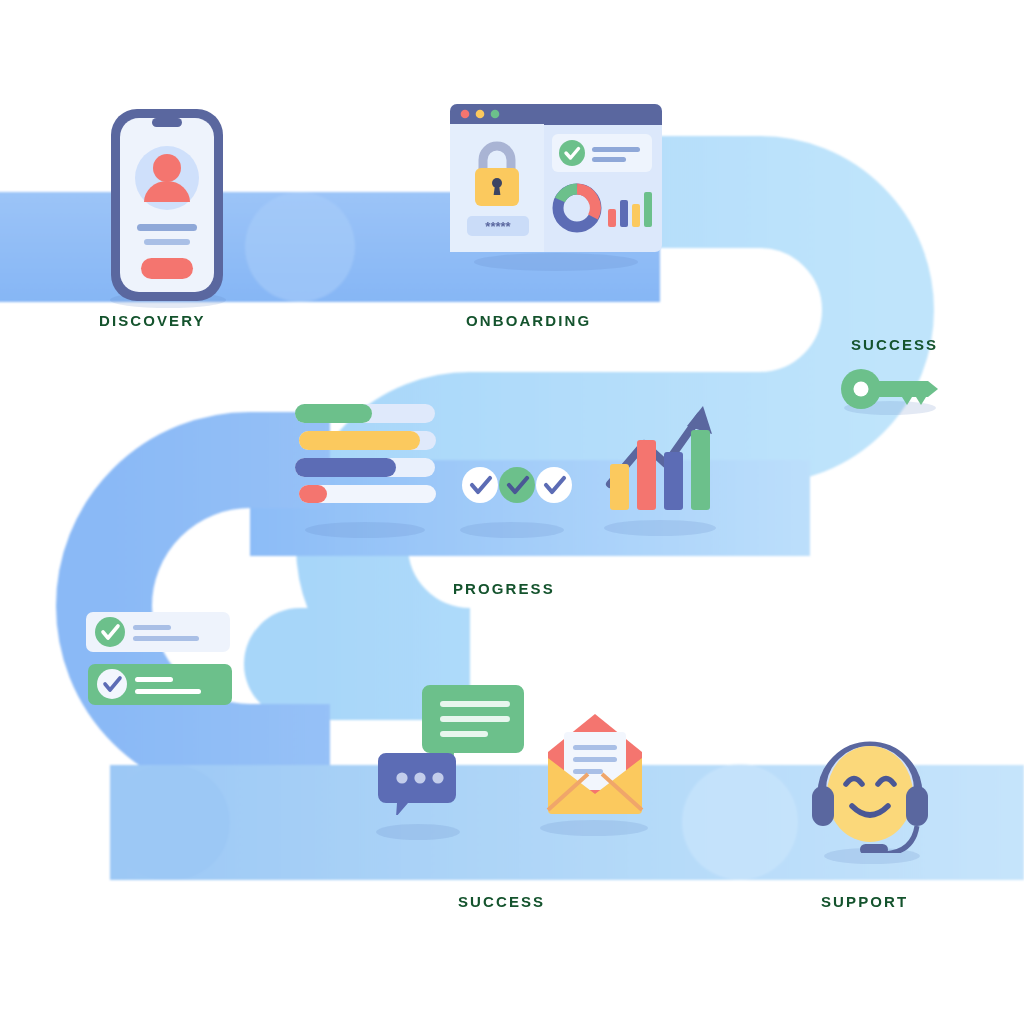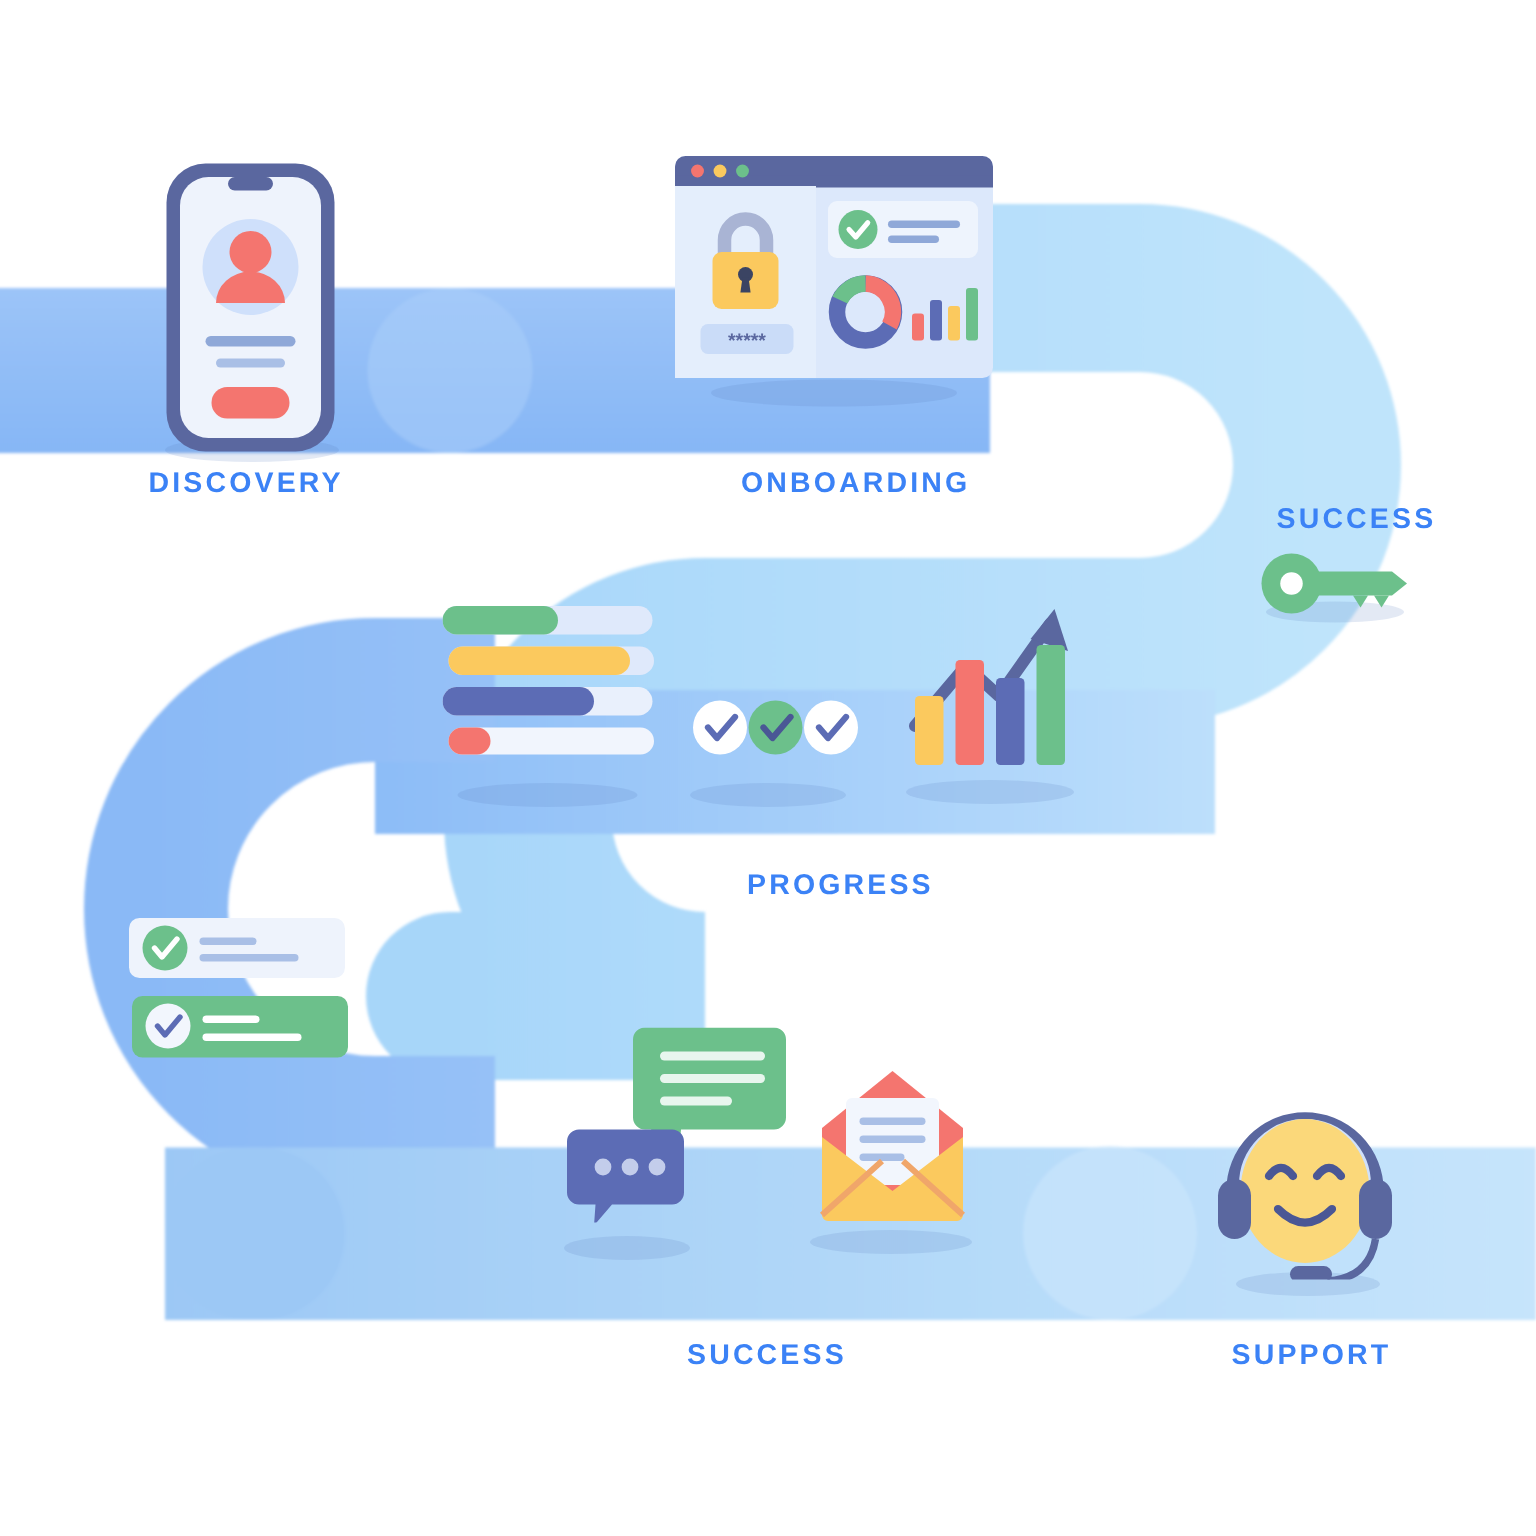--- a/index.html
+++ b/index.html
@@ -1,21 +1,21 @@
 <!DOCTYPE html>
 <html><head>
 <meta charset="utf-8">
 <style>
   html,body{margin:0;padding:0;background:#ffffff;}
   body{width:1024px;height:1024px;overflow:hidden;
        font-family:"Liberation Sans","DejaVu Sans",sans-serif;}
   #stage{position:relative;width:1024px;height:1024px;background:#ffffff;}
   #roadSvg{position:absolute;left:0;top:0;width:1024px;height:1024px;}
   .node{position:absolute;}
-  .label{position:absolute;color:#3b82f6;font-size:19px;font-weight:700;
+  .label{position:absolute;color:#14532d;font-size:15px;font-weight:700;
          letter-spacing:2.1px;white-space:nowrap;
          font-family:"Liberation Sans","DejaVu Sans",sans-serif;}
 </style>
 </head>
 <body>
 
 <div id="stage">
 
   <svg id="roadSvg" viewBox="0 0 1024 1024">
     <defs>
@@ -118,21 +118,21 @@
       <circle cx="127" cy="104" r="19" fill="none" stroke="#5c6cb5" stroke-width="11"></circle>
       <path d="M 127 85 A 19 19 0 0 1 143 113" fill="none" stroke="#f4756f" stroke-width="11"></path>
       <path d="M 127 85 A 19 19 0 0 0 110 96" fill="none" stroke="#6cc08b" stroke-width="11"></path>
 
       <rect x="158" y="105" width="8" height="18" rx="2" fill="#f4756f"></rect>
       <rect x="170" y="96" width="8" height="27" rx="2" fill="#5c6cb5"></rect>
       <rect x="182" y="100" width="8" height="23" rx="2" fill="#fbc95e"></rect>
       <rect x="194" y="88" width="8" height="35" rx="2" fill="#6cc08b"></rect>
     </svg>
   </div>
-  <div class="label" style="left:466px;top:312px;margin-left:28px;">ONBOARDING</div>
+  <div class="label" style="left:466px;top:312px;">ONBOARDING</div>
 
   <div class="node" style="left:840px;top:368px;">
     <svg width="108" height="42" viewBox="0 0 108 42">
       <circle cx="21" cy="21" r="20" fill="#6cc08b"></circle>
       <circle cx="21" cy="21" r="7.5" fill="#ffffff"></circle>
       <path d="M 38 13 H 88 l 10 8 l -10 8 H 38 Z" fill="#6cc08b"></path>
       <path d="M 62 29 l 5 8 l 5 -8 z" fill="#6cc08b"></path>
       <path d="M 76 29 l 5 8 l 5 -8 z" fill="#6cc08b"></path>
     </svg>
   </div>
@@ -165,21 +165,21 @@
   <div class="node" style="left:600px;top:392px;">
     <svg width="118" height="120" viewBox="0 0 118 120">
       <path d="M 10 92 L 44 52 L 66 72 L 100 24" fill="none" stroke="#5a679f" stroke-width="8" stroke-linecap="round" stroke-linejoin="round"></path>
       <path d="M 103 14 l 9 28 l -25 -8 z" fill="#5a679f"></path>
       <rect x="10" y="72" width="19" height="46" rx="3" fill="#fbc95e"></rect>
       <rect x="37" y="48" width="19" height="70" rx="3" fill="#f4756f"></rect>
       <rect x="64" y="60" width="19" height="58" rx="3" fill="#5c6cb5"></rect>
       <rect x="91" y="38" width="19" height="80" rx="3" fill="#6cc08b"></rect>
     </svg>
   </div>
-  <div class="label" style="left:453px;top:580px;margin-left:45px;">PROGRESS</div>
+  <div class="label" style="left:453px;top:580px;">PROGRESS</div>
 
   <div class="node" style="left:86px;top:612px;">
     <svg width="148" height="94" viewBox="0 0 148 94">
       <rect x="0" y="0" width="144" height="40" rx="7" fill="#eef3fc"></rect>
       <circle cx="24" cy="20" r="15" fill="#6cc08b"></circle>
       <path d="M 17 20 l 5 6 l 10 -12" fill="none" stroke="#ffffff" stroke-width="3.6" stroke-linecap="round" stroke-linejoin="round"></path>
       <rect x="47" y="13" width="38" height="5" rx="2.5" fill="#a9bfe6"></rect>
       <rect x="47" y="24" width="66" height="5" rx="2.5" fill="#a9bfe6"></rect>
       <rect x="2" y="52" width="144" height="41" rx="7" fill="#6cc08b"></rect>
       <circle cx="26" cy="72" r="15" fill="#f2f6fd"></circle>

